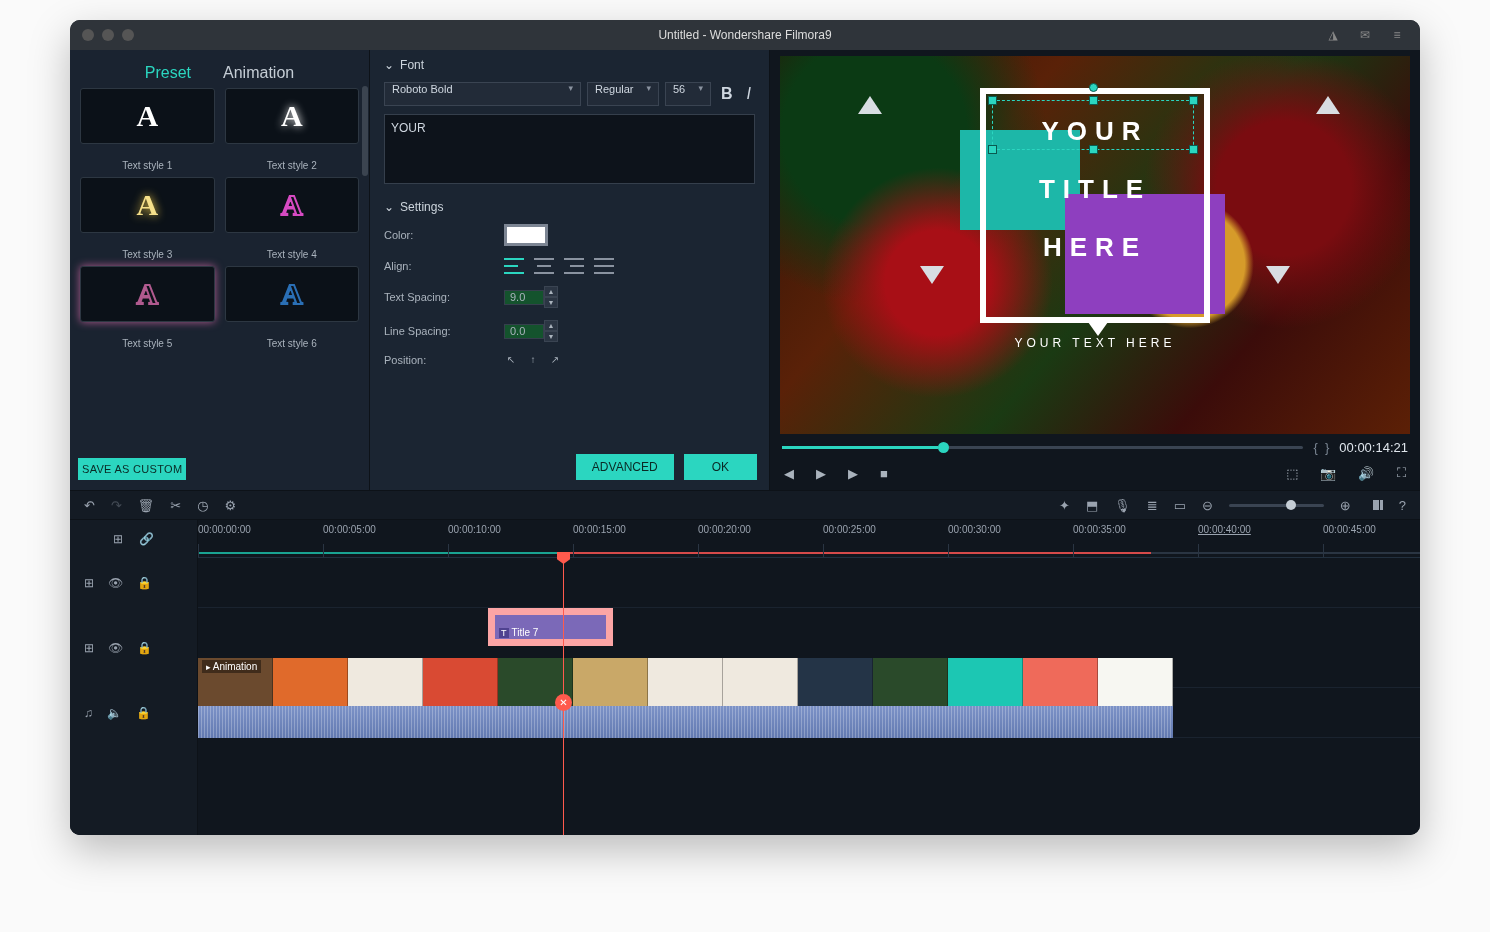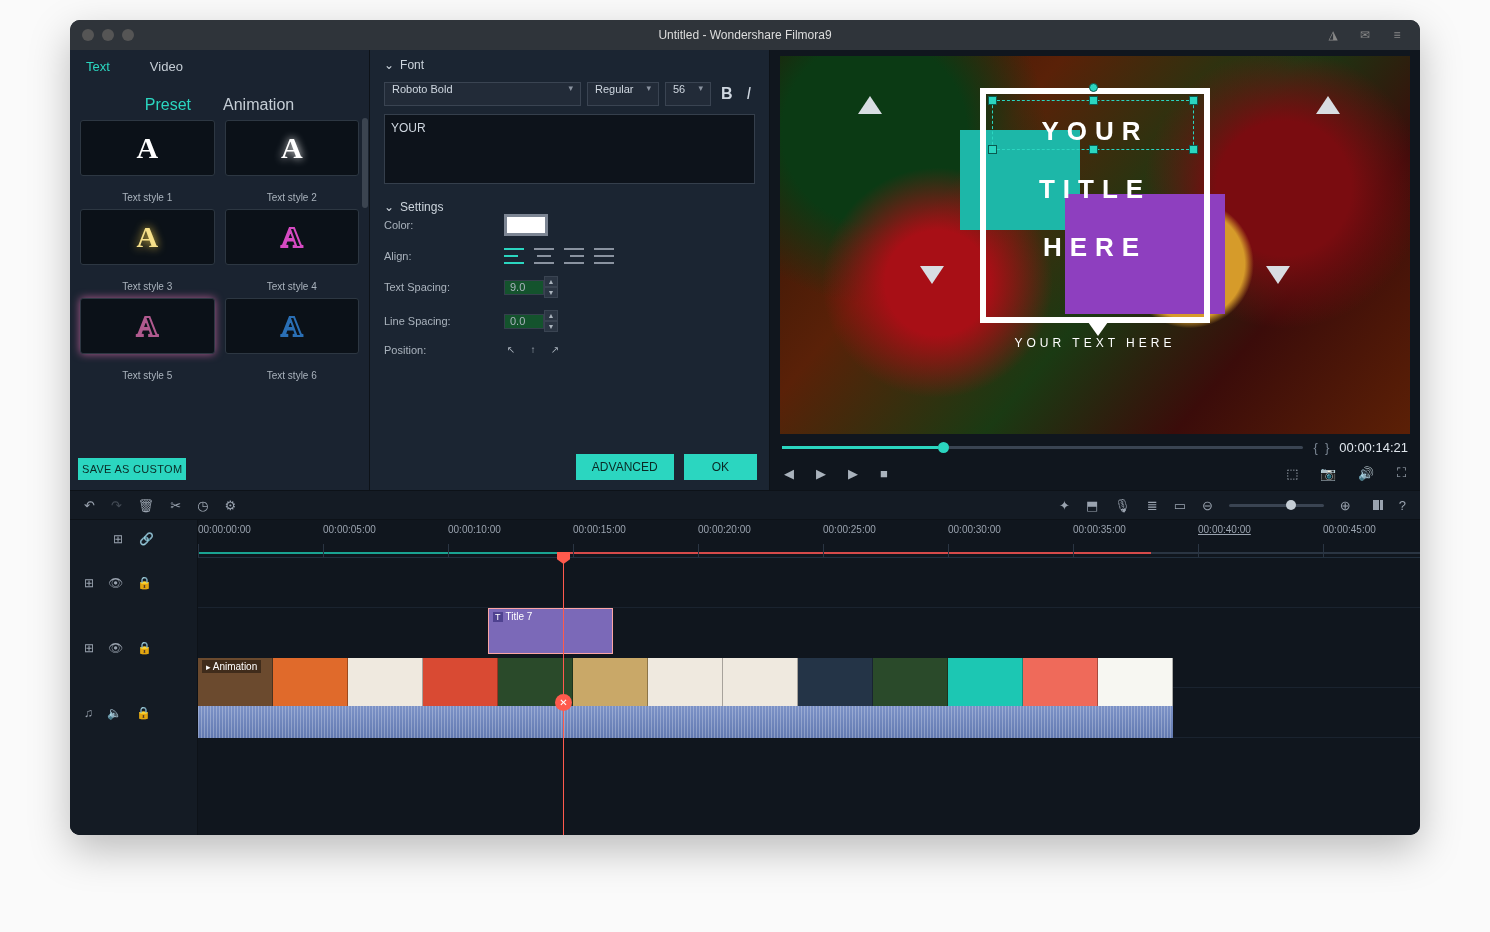--- a/index.html
+++ b/index.html
@@ -37,21 +37,21 @@
 .section{padding:8px 14px}
 .sechead{display:flex;align-items:center;gap:6px;color:#ccd4dc;font-size:12px;cursor:pointer}
 .chev{display:inline-block;transform:rotate(0)}
 .fontrow{display:flex;gap:6px;margin-top:10px;align-items:center}
 .sel-box{background:#222b38;border:1px solid #3a4452;height:24px;display:flex;align-items:flex-start;padding:0 7px;font-size:11px;color:#cfd7e0;gap:6px;cursor:pointer}
 .sel-box.wide{flex:1}
 .sel-box .dd{margin-left:auto;font-size:9px;color:#8a93a0}
 .bi{font-size:16px;color:#cfd7e0;padding:0 4px;cursor:pointer}
 .ital{font-style:italic}
 .txtarea{margin-top:8px;height:70px;background:#0d131b;border:1px solid #353f4c;padding:6px;font-size:12px;color:#cfd7e0}
-.setgrid{display:grid;grid-template-columns:120px 1fr;row-gap:12px;align-items:center;font-size:11px;color:#aab3bd;}
+.setgrid{display:grid;grid-template-columns:120px 1fr;row-gap:12px;align-items:center;font-size:11px;color:#aab3bd;margin-top:10px}
 .swatch{width:44px;height:22px;background:#fff;border:3px solid #7c8593;cursor:pointer}
 .alignset{display:flex;gap:10px}
 .albtn{width:20px;height:16px;display:flex;flex-direction:column;justify-content:space-between;cursor:pointer}
 .albtn span{height:2px;background:#8a93a0}
 .albtn.active span{background:#2bd6c0}
 .spin{display:flex;align-items:center;gap:0}
 .spin .val{width:40px;height:15px;background:#14532d;border:1px solid #353f4c;display:flex;align-items:center;padding:0 5px;font-size:11px}
 .spin .ud{width:14px;height:22px;display:flex;flex-direction:column}
 .spin .ud span{flex:1;background:#2b3543;border:1px solid #3a4452;font-size:7px;display:flex;align-items:center;justify-content:center;cursor:pointer}
 .posset{display:flex;flex-direction:column;gap:3px}
@@ -108,21 +108,21 @@
 .tl-right{flex:1;position:relative;overflow:hidden}
 .ruler{height:38px;position:relative;border-bottom:1px solid #22303f}
 .rlbl{position:absolute;top:4px;font-size:10px;color:#9aa3af}
 .gline{position:absolute;top:24px;bottom:0;width:1px;background:#2a3543}
 .redbar{position:absolute;left:0;right:0;top:32px;height:2px;background:linear-gradient(90deg,#1aa392 0 30%,#d64a4a 30% 78%,#2a3543 78% 100%)}
 .tl-body{position:absolute;left:0;right:0;top:38px;bottom:0}
 .lane{position:absolute;left:0;right:0;border-bottom:1px solid #1a232f}
 .lane1{top:0;height:50px}
 .lane2{top:50px;height:80px}
 .lane3{top:130px;height:50px}
-.titleclip{position:absolute;top:50px;left:290px;width:125px;height:46px;background:#7b69b8;border:1px solid #fca5a5;color:#fff;font-size:10px;padding:2px 4px}
+.titleclip{position:absolute;top:50px;left:290px;width:125px;height:32px;background:#7b69b8;border:7px solid #fca5a5;color:#fff;font-size:10px;padding:12px 4px}
 .titleclip .t{background:#4f4290;padding:0 2px;margin-right:3px;font-size:9px}
 .vidclip{position:absolute;top:100px;left:0;width:975px;height:80px;display:flex;flex-direction:column}
 .thumbs{flex:1;display:flex}
 .thumbs div{flex:1;border-right:1px solid rgba(0,0,0,.3)}
 .wave{height:32px;background:linear-gradient(#7c92c7,#6279b0);position:relative;overflow:hidden}
 .wave::before{content:"";position:absolute;inset:0;background:repeating-linear-gradient(90deg,rgba(255,255,255,.25) 0 1px,transparent 1px 3px)}
 .vlabel{position:absolute;top:102px;left:4px;font-size:10px;color:#fff;background:rgba(0,0,0,.4);padding:1px 4px}
 .playhead{position:absolute;top:0;bottom:0;width:1px;background:#ff5a4d;left:365px}
 .playhead .hd{position:absolute;top:-6px;left:-6px;width:13px;height:12px;background:#ff5a4d;clip-path:polygon(0 0,100% 0,100% 60%,50% 100%,0 60%)}
 .playhead .kn{position:absolute;top:136px;left:-8px;width:17px;height:17px;border-radius:50%;background:#ff5a4d;color:#fff;font-size:10px;display:flex;align-items:center;justify-content:center}
@@ -142,24 +142,20 @@
     <div class="tricons">
       <span class="ico">◮</span>
       <span class="ico">✉</span>
       <span class="ico">≡</span>
     </div>
   </div>
 
   <div class="upper">
 
     <div class="leftpanel">
-      <div class="toptabs">
-        <span class="sel">Text</span>
-        <span>Video</span>
-      </div>
       <div class="subtabs">
         <span class="sel">Preset</span>
         <span>Animation</span>
       </div>
       <div class="presets">
         <div class="vscroll"></div>
         <div class="prow">
           <div class="pcell">
               <div class="pthumb" style="color:#fff">A</div>
               <div class="plab">Text style 1</div>

